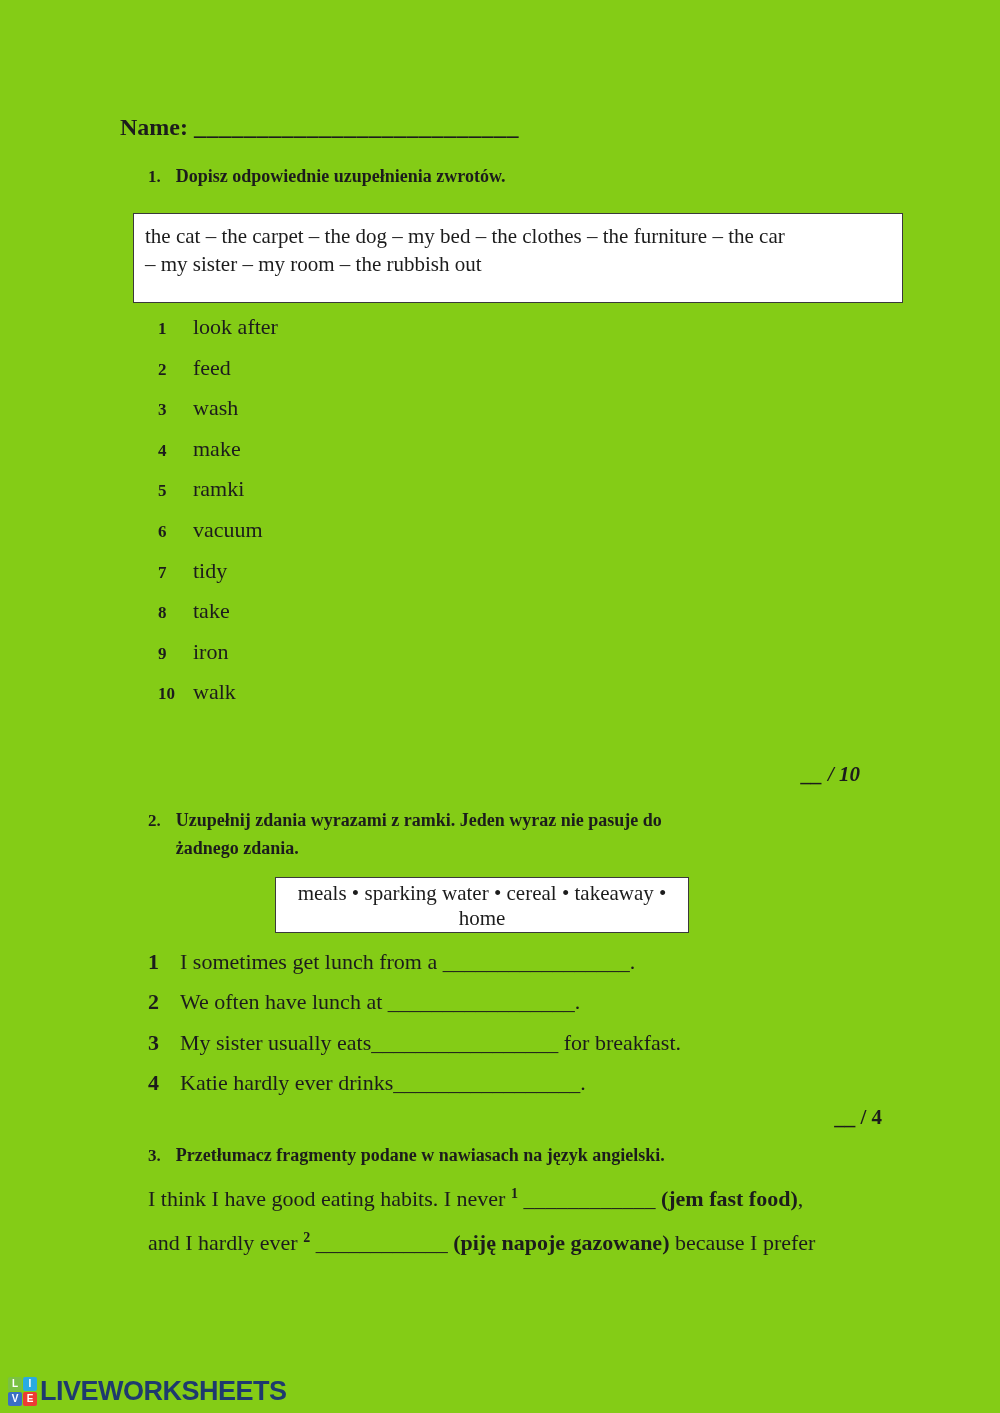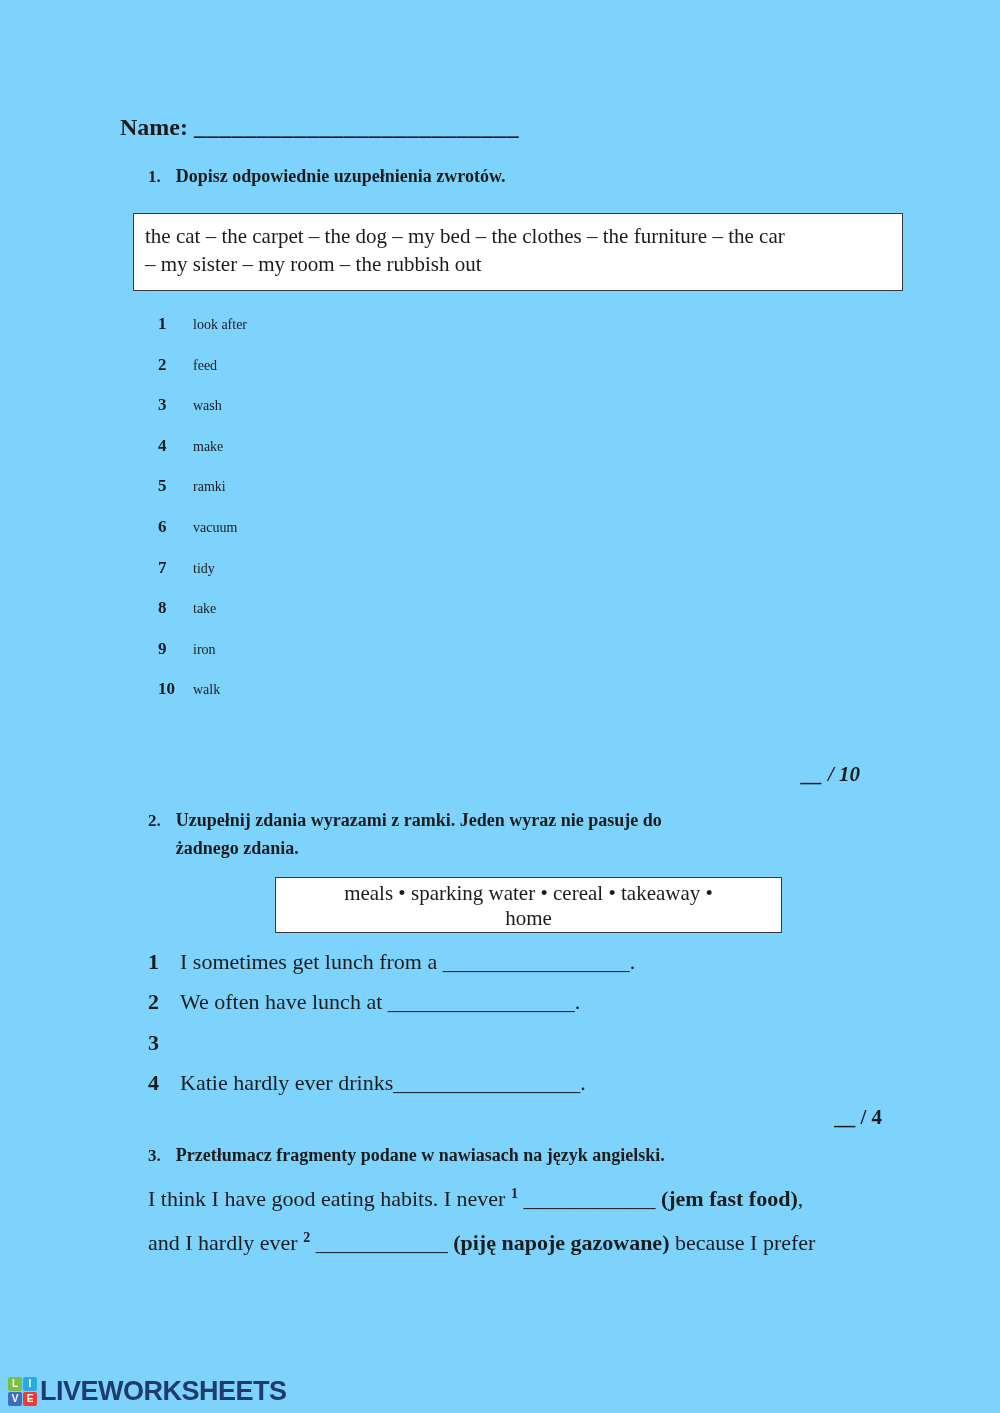--- a/index.html
+++ b/index.html
@@ -1,41 +1,41 @@
 <!DOCTYPE html>
 <html><head>
 <meta charset="utf-8">
 <style>
   html,body{margin:0;padding:0;background:#ffffff;}
   .page{
-    position:relative;width:1000px;height:1413px;background:#7dd3fc;
+    position:relative;width:1000px;height:1413px;background:#84cc16;
     font-family:"Liberation Serif", serif;color:#1c1c1c;overflow:hidden;
   }
   
   .name-row{position:absolute;left:120px;top:114px;font-size:24px;font-weight:bold;white-space:pre;}
   .name-line{font-weight:bold;letter-spacing:0.5px;}
   
   .heading{position:absolute;display:flex;align-items:baseline;gap:15px;font-weight:bold;}
   .h-num{font-size:17px;flex:0 0 auto;}
   .h-title{font-size:18px;line-height:28px;white-space:pre-line;max-width:720px;}
   #h1{left:148px;top:162px;}
   #h2{left:148px;top:806px;}
   #h3{left:148px;top:1141px;}
   
   .word-box{
     position:absolute;border:1.5px solid #3a3a3a;box-sizing:border-box;
     white-space:pre-line;background:#ffffff;
   }
-  #box1{left:133px;top:213px;width:770px;height:78px;padding:8px 11px;font-size:21px;line-height:28px;}
-  #box2{left:275px;top:877px;width:507px;height:56px;padding:3px 6px;font-size:21px;line-height:25px;text-align:center;}
+  #box1{left:133px;top:213px;width:770px;height:90px;padding:8px 11px;font-size:21px;line-height:28px;}
+  #box2{left:275px;top:877px;width:414px;height:56px;padding:3px 6px;font-size:21px;line-height:25px;text-align:center;}
   
   #list1{position:absolute;left:158px;top:314px;}
   .l-row{display:flex;align-items:baseline;height:40.6px;}
   .l-num{width:35px;font-weight:bold;font-size:17px;flex:0 0 auto;}
-  .l-word{font-size:14px;text-align:right;}
+  .l-word{font-size:22px;text-align:right;}
   
   .score{position:absolute;font-weight:bold;font-size:21px;white-space:pre;}
   #score1{right:140px;top:762px;font-style:italic;}
   #score2{right:118px;top:1105px;margin-left:16px;}
   
   #sent2{position:absolute;left:148px;top:949px;}
   .s-row{display:flex;align-items:baseline;height:40.3px;}
   .s-num{width:32px;font-weight:bold;font-size:22px;flex:0 0 auto;}
   .s-text{font-size:22px;white-space:pre;}
   
@@ -128,20 +128,21 @@
       <div class="s-row">
         <span class="s-num">1</span>
         <span class="s-text">I sometimes get lunch from a _________________.</span>
       </div>
       <div class="s-row">
         <span class="s-num">2</span>
         <span class="s-text">We often have lunch at _________________.</span>
       </div>
       <div class="s-row">
         <span class="s-num">3</span>
+        <span class="s-text">My sister usually eats_________________ for breakfast.</span>
       </div>
       <div class="s-row">
         <span class="s-num">4</span>
         <span class="s-text">Katie hardly ever drinks_________________.</span>
       </div>
     </div>
 
   <div class="score" id="score2">__ / 4</div>
 
   <div class="heading" id="h3">

